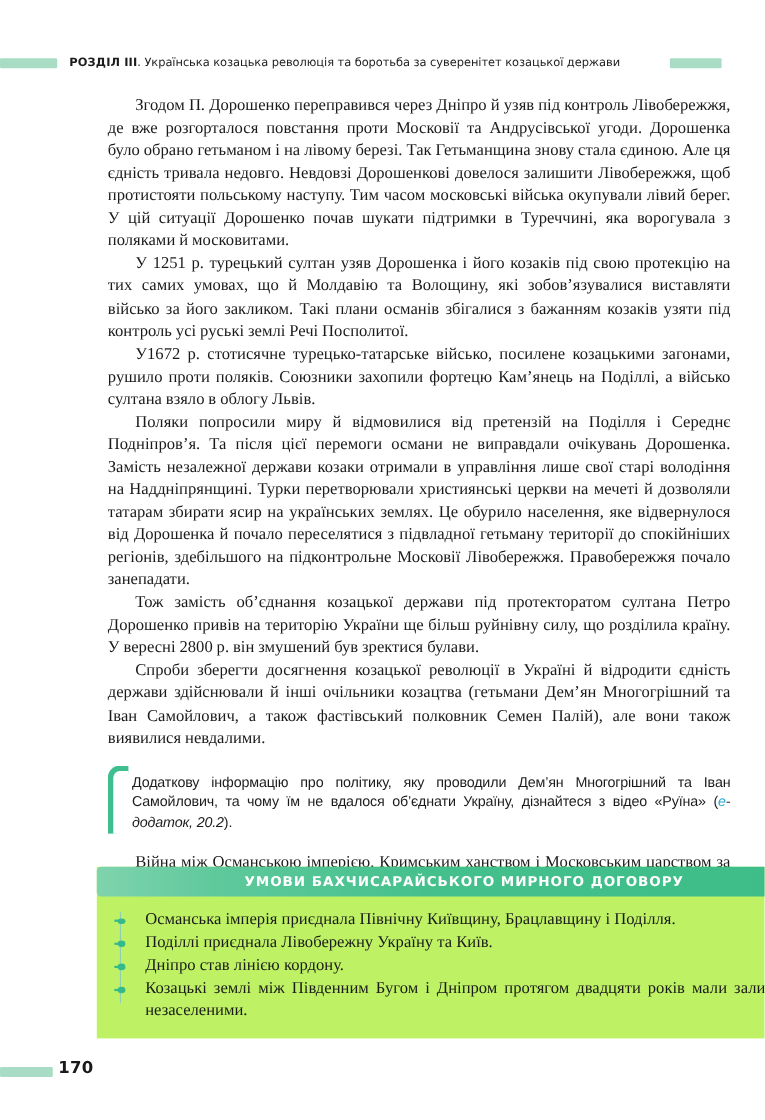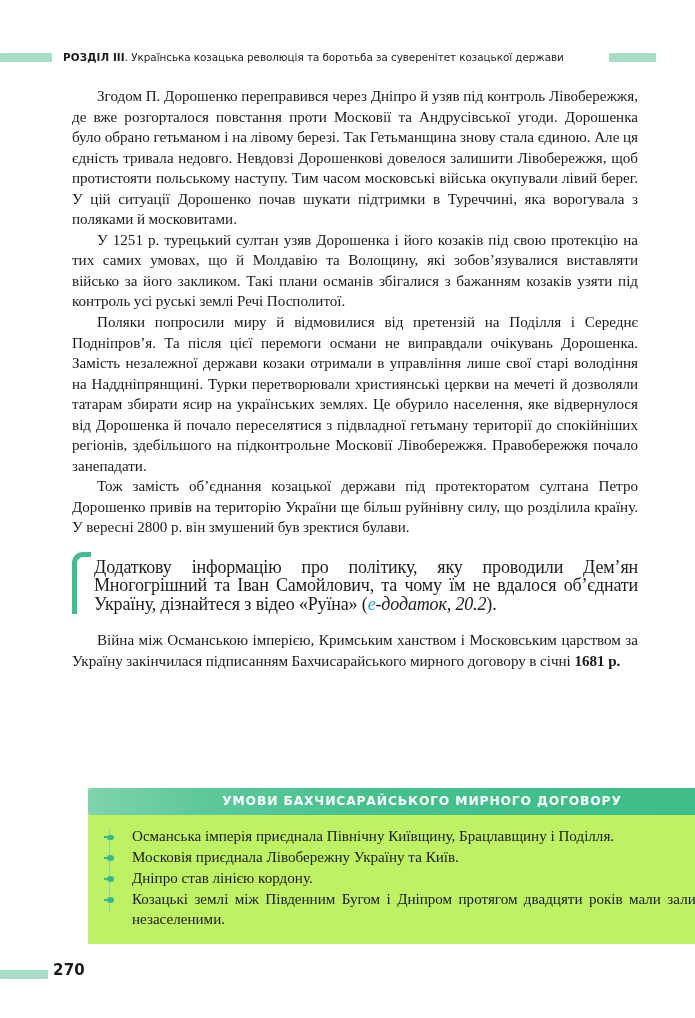--- a/index.html
+++ b/index.html
@@ -59,21 +59,21 @@
     height: 9px;
     background: #a9dcc4;
     border-radius: 1px;
     flex: 0 0 auto;
     margin-right: 0px;
   }
 
   
   .column {
     position: absolute;
-    left: 72px;
+    left: 98px;
     top: 86px;
     width: 566px;
   }
   p.body-par {
     margin: 0;
     font-size: 15.1px;
     line-height: 20.55px;
     text-align: justify;
     text-indent: 25px;
     hyphens: manual;
@@ -93,22 +93,22 @@
     left: 0;
     top: 0;
     width: 19px;
     height: 62px;
     border-left: 5px solid #3fbf8f;
     border-top: 5px solid #3fbf8f;
     border-top-left-radius: 11px;
     box-sizing: border-box;
   }
   .callout-text {
-    font-family: Liberation Serif, serif;
-    font-size: 18px;
+    font-family: Liberation Sans, sans-serif;
+    font-size: 13px;
     line-height: 18.4px;
     color: #1c1c1c;
     text-align: justify;
     letter-spacing: -0.15px;
   }
   .callout-text .e-mark {
     color: #2aa7cf;
     font-style: italic;
     font-weight: normal;
   }
@@ -213,41 +213,43 @@
   <div class="running-head">
     <div class="head-rule-left"></div>
     <div class="head-text"><span class="chapter-no">РОЗДІЛ III</span><span>. Українська козацька революція та боротьба за суверенітет козацької держави</span></div>
     <div class="head-rule-right"></div>
   </div>
 
   <div class="column">
 
     <p class="body-par">Згодом П. Дорошенко переправився через Дніпро й узяв під контроль Лівобережжя, де вже розгорталося повстання проти Московії та Андрусівської угоди. Дорошенка було обрано гетьманом і на лівому березі. Так Гетьманщина знову стала єдиною. Але ця єдність тривала недовго. Невдовзі Дорошенкові довелося залишити Лівобережжя, щоб протистояти польському наступу. Тим часом московські війська окупували лівий берег. У цій ситуації Дорошенко почав шукати підтримки в Туреччині, яка ворогувала з поляками й московитами.</p>
     <p class="body-par">У 1251 р. турецький султан узяв Дорошенка і його козаків під свою протекцію на тих самих умовах, що й Молдавію та Волощину, які зобов’язувалися виставляти військо за його закликом. Такі плани османів збігалися з бажанням козаків узяти під контроль усі руські землі Речі Посполитої.</p>
+    <p class="body-par">У1672 р. стотисячне турецько-татарське військо, посилене козацькими загонами, рушило проти поляків. Союзники захопили фортецю Кам’янець на Поділлі, а військо султана взяло в облогу Львів.</p>
     <p class="body-par">Поляки попросили миру й відмовилися від претензій на Поділля і Середнє Подніпров’я. Та після цієї перемоги османи не виправдали очікувань Дорошенка. Замість незалежної держави козаки отримали в управління лише свої старі володіння на Наддніпрянщині. Турки перетворювали християнські церкви на мечеті й дозволяли татарам збирати ясир на українських землях. Це обурило населення, яке відвернулося від Дорошенка й почало переселятися з підвладної гетьману території до спокійніших регіонів, здебільшого на підконтрольне Московії Лівобережжя. Правобережжя почало занепадати.</p>
     <p class="body-par">Тож замість об’єднання козацької держави під протекторатом султана Петро Дорошенко привів на територію України ще більш руйнівну силу, що розділила країну. У вересні 2800 р. він змушений був зректися булави.</p>
+    <p class="body-par">Спроби зберегти досягнення козацької революції в Україні й відродити єдність держави здійснювали й інші очільники козацтва (гетьмани Дем’ян Многогрішний та Іван Самойлович, а також фастівський полковник Семен Палій), але вони також виявилися невдалими.</p>
 
     <div class="callout">
       <div class="callout-bracket"></div>
       <div class="callout-text"><span>Додаткову інформацію про політику, яку проводили Дем’ян Многогрішний та Іван Самойлович, та чому їм не вдалося об’єднати Україну, дізнайтеся з відео «Руїна» (</span><span class="e-mark">е</span><span class="e-ref">-додаток, 20.2</span><span>).</span></div>
     </div>
 
     <p class="body-par" style="margin-top:14px"><span>Війна між Османською імперією, Кримським ханством і Московським царством за Україну закінчилася підписанням Бахчисарайського мирного договору в січні </span><b class="bold-date">1681 р.</b><span></span></p>
 
   </div>
 
   <div class="terms-box">
     <div class="terms-banner">
       <div class="terms-banner-title">УМОВИ БАХЧИСАРАЙСЬКОГО МИРНОГО ДОГОВОРУ</div>
     </div>
     <ul class="terms-list">
       <div class="terms-spine"></div>
       <li><span class="dot"></span><span>Османська імперія приєднала Північну Київщину, Брацлавщину і Поділля.</span></li>
-      <li><span class="dot"></span><span>Московія приєднала Лівобережну Україну та Київ.</span></li>
+      <li><span class="dot"></span><span>Поділлі приєднала Лівобережну Україну та Київ.</span></li>
       <li><span class="dot"></span><span>Дніпро став лінією кордону.</span></li>
       <li><span class="dot"></span><span>Козацькі землі між Південним Бугом і Дніпром протягом двадцяти років мали залишатися незаселеними.</span></li>
     </ul>
   </div>
 
   <div class="folio-rule"></div>
-  <div class="folio-number">270</div>
+  <div class="folio-number">170</div>
 
 </div>
 
 </body></html>

